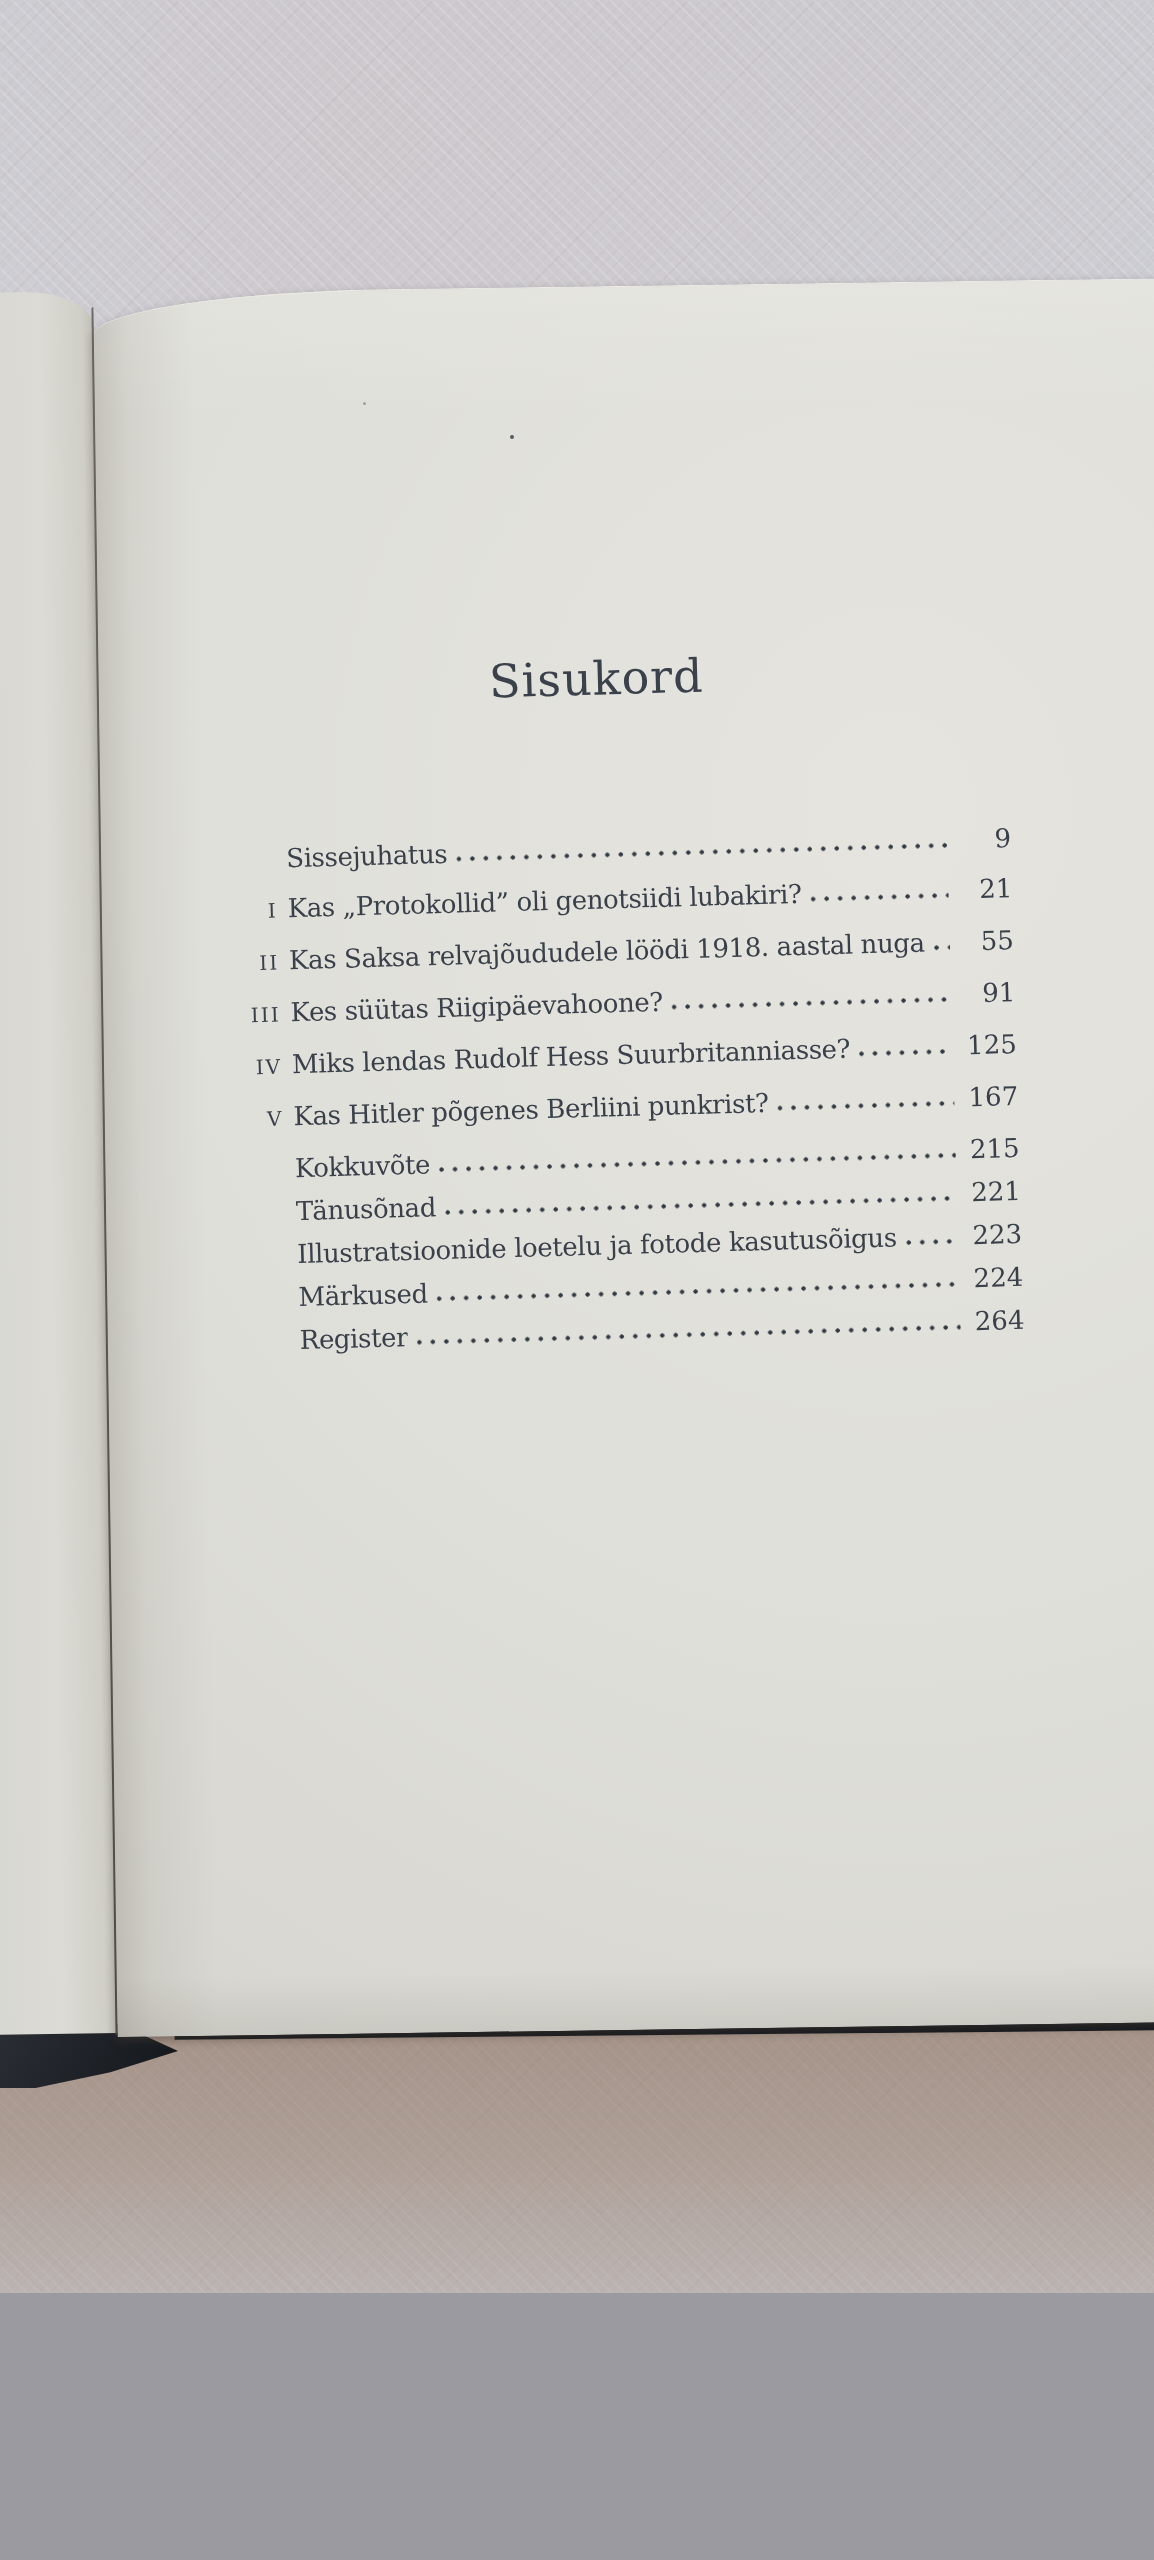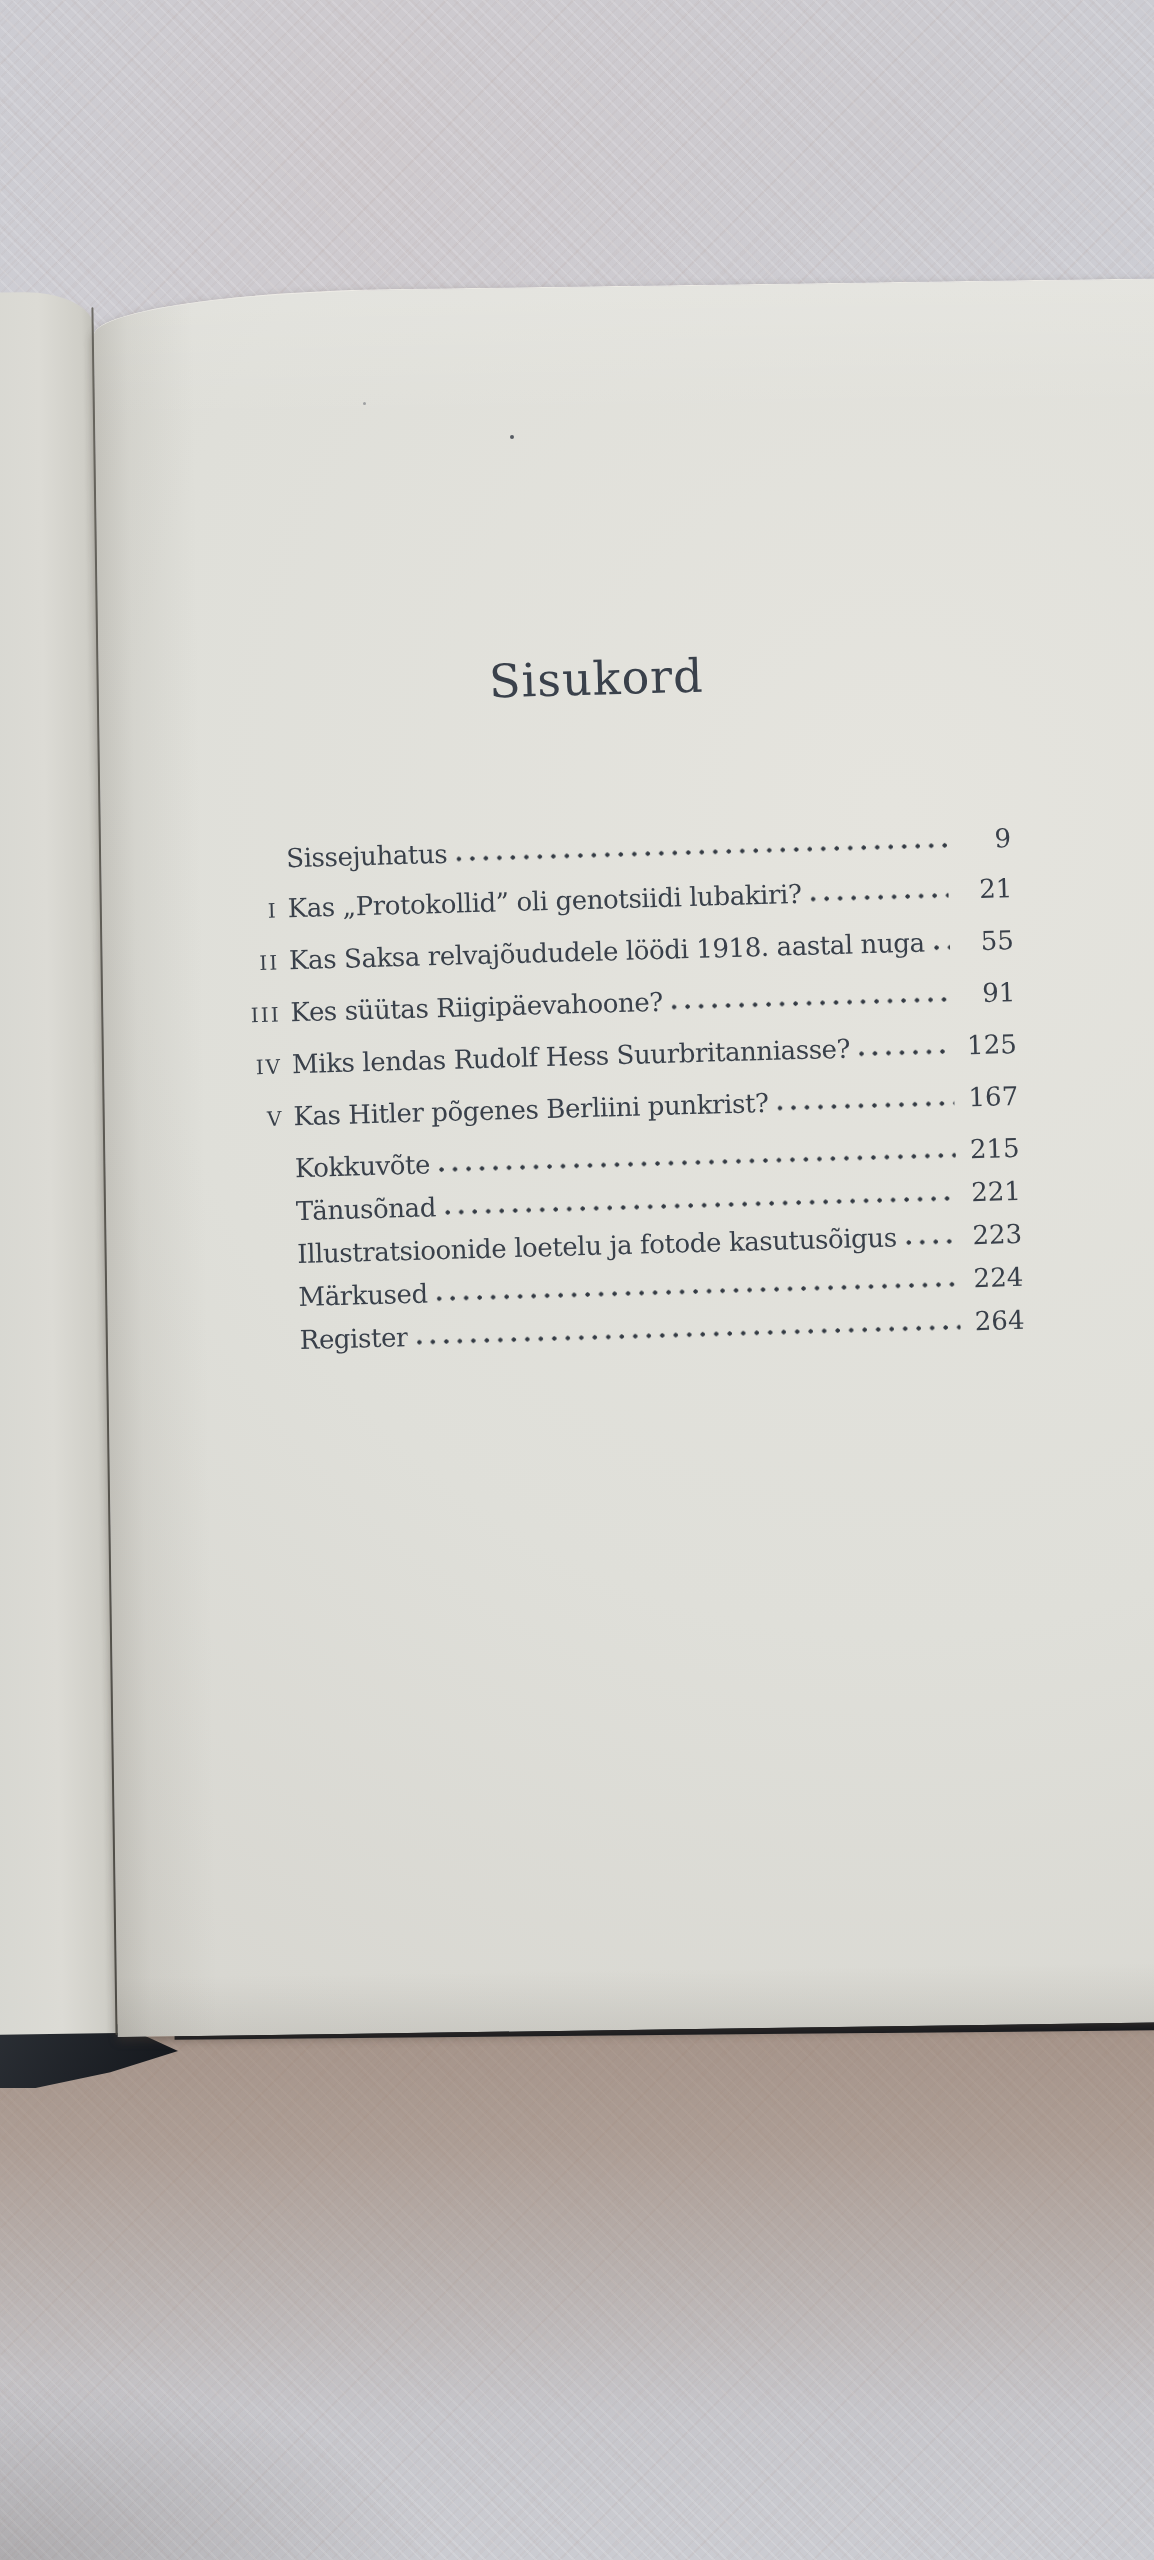--- a/index.html
+++ b/index.html
@@ -1,17 +1,17 @@
 <!DOCTYPE html>
 <html><head>
 <meta charset="utf-8">
 <style>
   html,body{margin:0;padding:0;background:#9a9aa0;}
   #photo{
-    position:relative; width:1154px; height:2560px; overflow:hidden;
+    position:relative; width:1154px; height:2293px; overflow:hidden;
     background:#eab308; font-family:"DejaVu Serif", serif;
   }
   
   .fabric{
     position:absolute; inset:0; z-index:0;
     background:
       radial-gradient(60% 30% at 32% 6%, rgba(210,190,186,.28), rgba(210,190,186,0) 70%),
       radial-gradient(50% 25% at 75% 4%, rgba(205,188,184,.18), rgba(205,188,184,0) 70%),
       linear-gradient(180deg,#cccdd4 0%, #cfd0d7 38%, #c9cad2 72%, #cbccd2 100%);
   }

